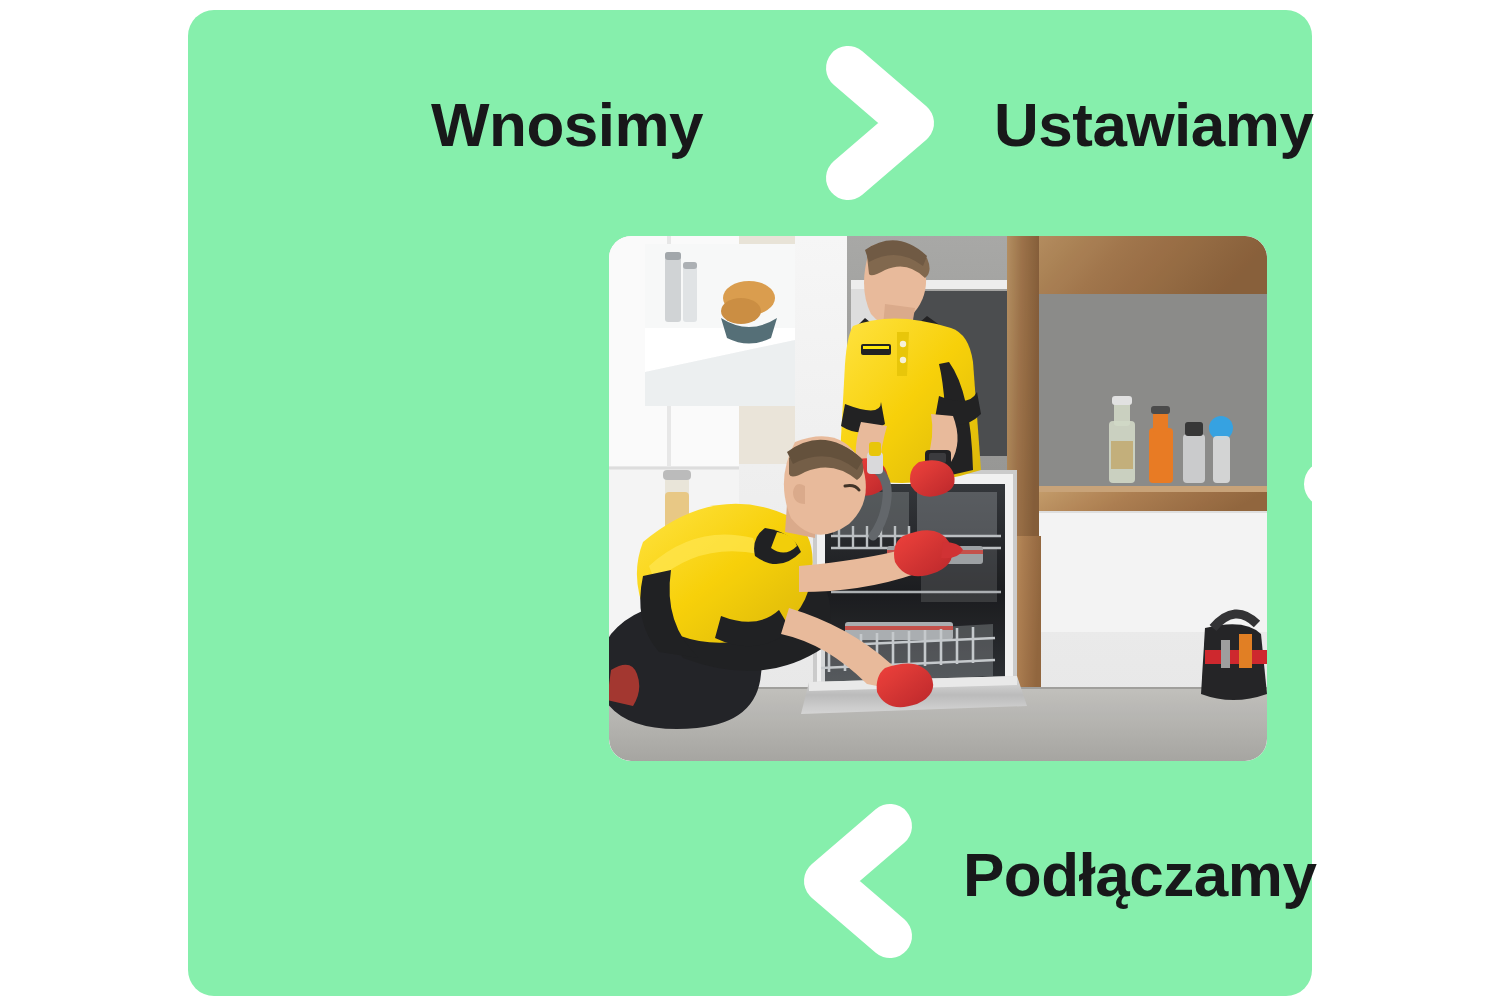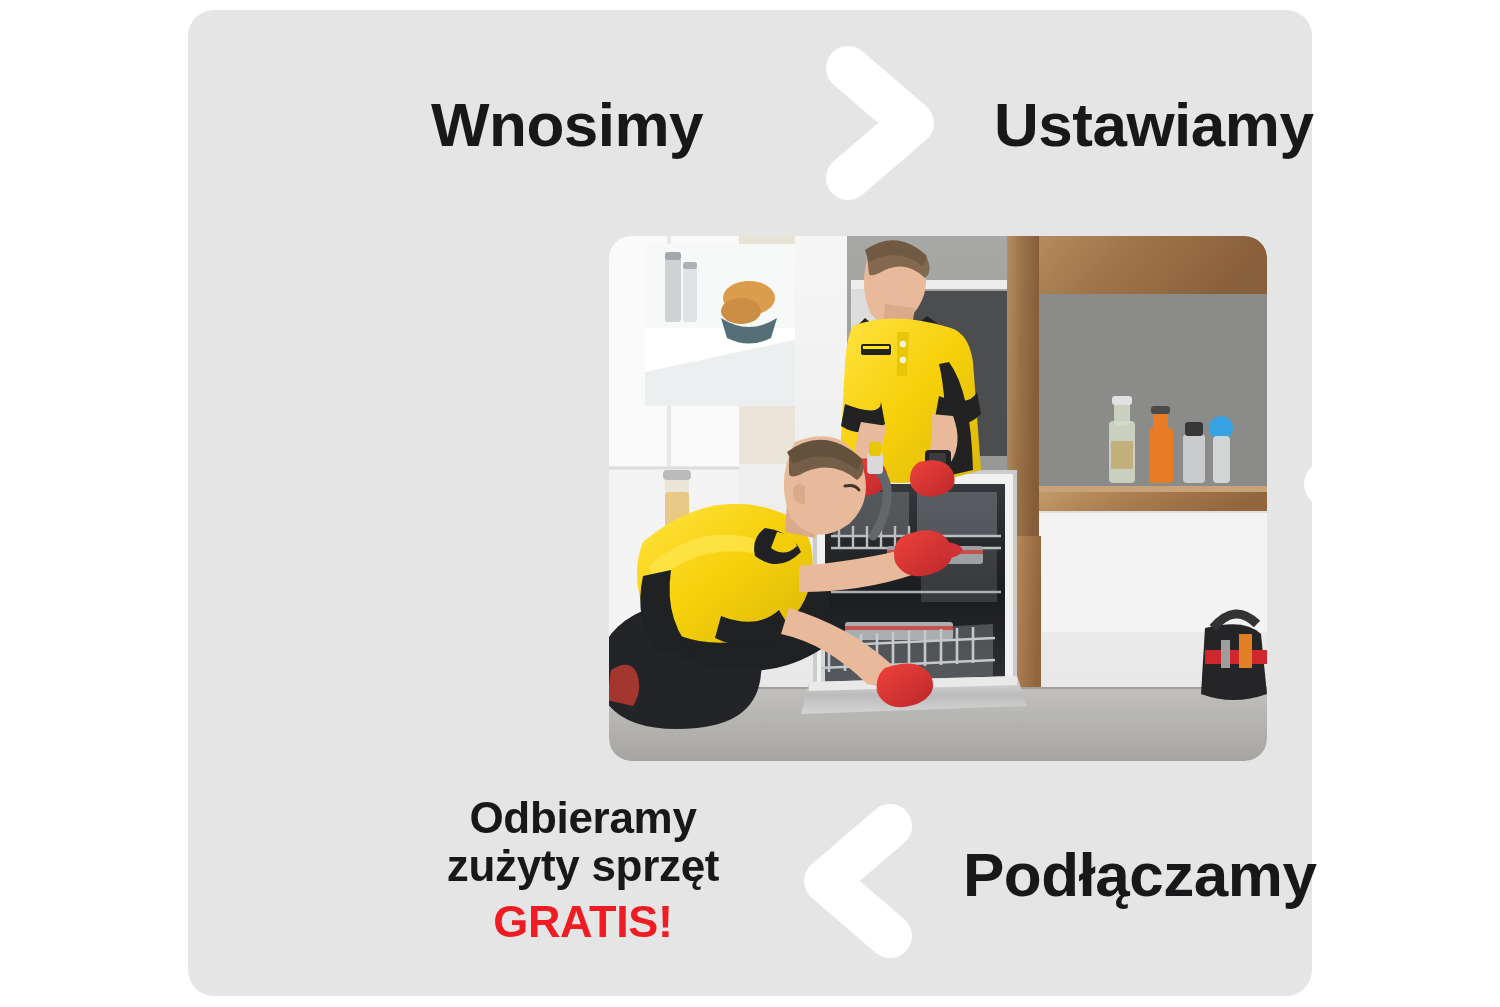--- a/index.html
+++ b/index.html
@@ -22,21 +22,21 @@
     background: #ffffff;
   }
 
   
   #banner-card {
     position: absolute;
     left: 188px;
     top: 10px;
     width: 1124px;
     height: 986px;
-    background: #e5e5e5;
+    background: #86efac;
     border-radius: 26px;
   }
 
   
   .headline {
     position: absolute;
     font-family: "Liberation Sans", sans-serif;
     font-weight: 700;
     color: #18181a;
     letter-spacing: -0.5px;
@@ -140,25 +140,20 @@
 <div id="stage">
 
   <div id="banner-card">
 
     <div class="headline nosel" id="label-wnosimy">Wnosimy</div>
 
     <div class="headline nosel" id="label-ustawiamy">Ustawiamy</div>
 
     <div class="headline nosel" id="label-podlaczamy">Podłączamy</div>
 
-    <div id="pickup-block">
-      <span class="line nosel">Odbieramy</span>
-      <span class="line nosel">zużyty sprzęt</span>
-      <span class="line free nosel">GRATIS!</span>
-    </div>
 
     <div class="chevron" id="chevron-right">
       <svg viewBox="0 0 112 158" width="112" height="158" aria-hidden="true">
         <polyline points="24,24 88,79 24,134" fill="none" stroke="#ffffff" stroke-width="44" stroke-linecap="round" stroke-linejoin="round"></polyline>
       </svg>
     </div>
 
     <div class="chevron" id="chevron-down">
       <svg viewBox="0 0 176 112" width="176" height="112" aria-hidden="true">
         <polyline points="25,25 88,87 151,25" fill="none" stroke="#ffffff" stroke-width="46" stroke-linecap="round" stroke-linejoin="round"></polyline>

